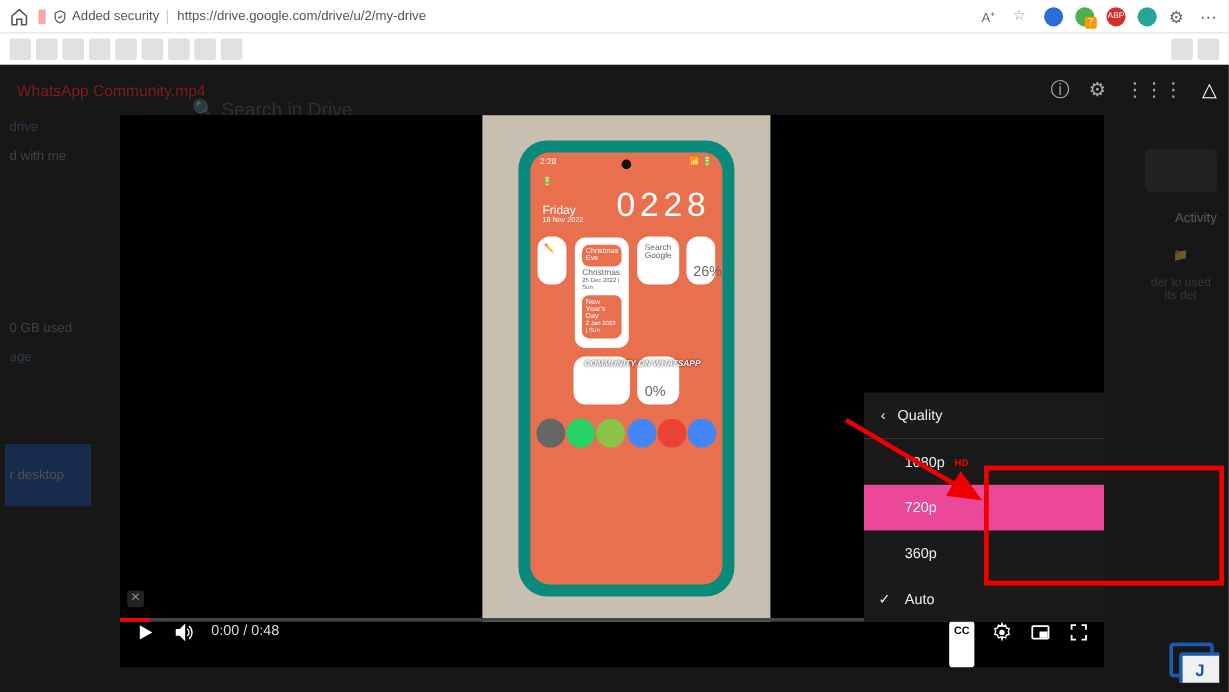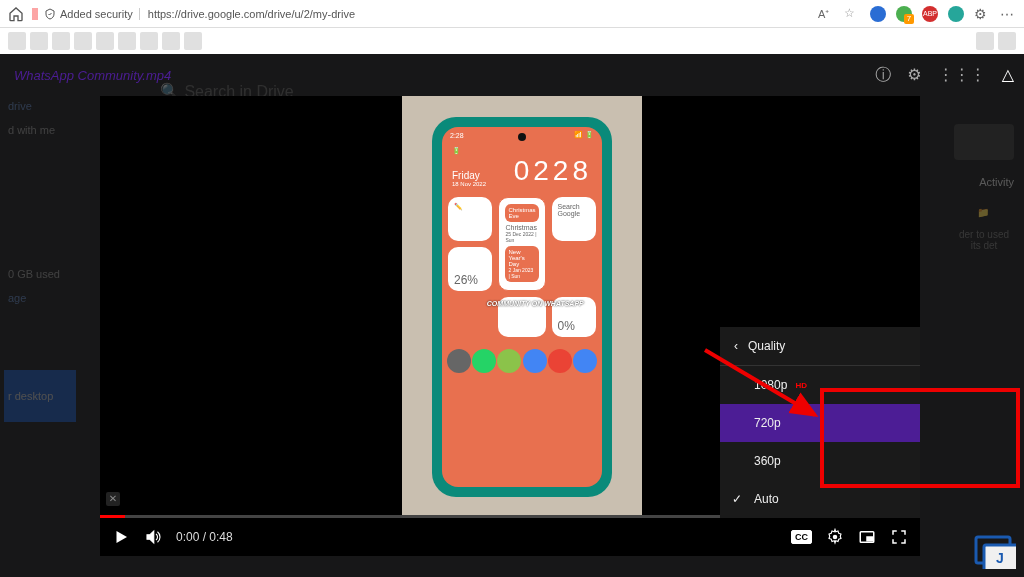--- a/index.html
+++ b/index.html
@@ -28,68 +28,68 @@
 
 .drive-bg { position: absolute; top: 54px; left: 0; right: 0; bottom: 0; background: #3a3a3c; }
 .drive-dim { position: absolute; inset: 0; background: #000; opacity: 0.6; z-index: 1; }
 .drive-sidebar { position: absolute; left: 0; top: 0; bottom: 0; width: 80px; color: #ccc; font-size: 11px; padding: 40px 4px 0; }
 .drive-sidebar div { padding: 6px 4px; opacity: 0.7; }
 .drive-activity { position: absolute; right: 0; top: 60px; width: 80px; color: #ccc; font-size: 11px; padding: 10px; text-align: right; }
 .drive-search { position:absolute; top:28px; left:160px; color:#777; font-size:16px;text-decoration:underline; }
 
 
 .preview-top { position: absolute; left: 0; right: 0; top: 54px; height: 42px; display: flex; align-items: center; padding: 0 14px; z-index: 4; color: #e0e0e0; }
-.file-name { font-size: 13px; color: #4c1d95; font-style: italic; }
+.file-name { font-size: 13px; color: #7f1d1d; }
 .open-with { position: absolute; left: 50%; transform: translateX(-50%); background: #000; color: #fff; font-size: 12px; padding: 6px 12px; border-radius: 2px; display: flex; align-items: center; gap: 6px; border:1px solid #333; }
 .top-right { position: absolute; right: 10px; display: flex; gap: 16px; color:#aaa; }
 
 
 .player { position: absolute; top: 96px; left: 100px; width: 820px; height: 460px; background: #000; z-index: 3; }
 .video-area { position: absolute; top: 0; left: 0; right: 0; bottom: 38px; display: flex; justify-content: center; align-items: stretch; background: #000; margin-left: 24px; }
 
 
 .phone-bg { width: 240px; background: #c9bfb0; display: flex; align-items: center; justify-content: center; }
 .phone { width: 180px; height: 380px; background: #0a8a7a; border-radius: 24px; padding: 10px; position: relative; }
 .screen { width: 100%; height: 100%; background: #e8704f; border-radius: 16px; overflow: hidden; position: relative; }
 .screen::before { content:""; position:absolute; top:6px; left:50%; transform:translateX(-50%); width:8px; height:8px; background:#111; border-radius:50%; }
 .status-bar { height: 16px; display: flex; align-items: center; padding: 0 8px; color: #fff; font-size: 7px; justify-content: space-between; }
 .clock-widget { color:#fff; padding:4px 10px; }
 .clock-widget .big-time { font-size: 28px; font-weight: 300; text-align:right; letter-spacing: 4px; }
 .clock-widget .day { font-size: 10px; }
 .clock-widget .date { font-size: 6px; }
 .clockrow { display:flex; justify-content:space-between; align-items:flex-end; }
-.widgets { display: grid; grid-template-columns: 1fr 1fr 1fr; gap: 6px; padding: 6px; }
+.widgets { display: grid; grid-template-columns: 1fr 1fr 1fr 1fr; gap: 6px; padding: 6px; }
 .widget { background: #fff; border-radius: 10px; padding: 6px; font-size: 7px; color: #666; min-height: 40px; position:relative; }
 .widget.large { grid-column: 2; grid-row: 1 / 3; }
 .widget.orange-b { border:1px solid #e8704f; }
 .widget .pill { background:#e8704f; color:#fff; border-radius:6px; padding:3px; font-size:6px; margin-bottom:2px; }
 .pct { position:absolute; bottom:4px; left:6px; font-size:12px; }
 .app-row { display: flex; justify-content: space-around; padding: 6px 4px; }
 .app-icon { width: 24px; height: 24px; border-radius: 12px; background: #1a8a45; }
 .app-icon.wa { background: #25d366; }
 .app-icon.bl { background: #4285f4; }
 .app-icon.gr { background: #8bc34a; }
 .app-icon.rd { background: #ea4335; }
 .app-icon.gy { background: #666; }
 .watermark { position:absolute; top:48%; left:28%; color:#fff; font-size:7px; font-style:italic; font-weight:bold; text-shadow:0 0 2px #000; }
 
 
 .progress { position: absolute; bottom: 38px; left: 0; right: 0; height: 3px; background: #444; }
 .progress-fill { width: 3%; height: 100%; background: #f00; }
-.controls { position: absolute; bottom: 0; left: 0; right: 0; height: 38px; display: flex; align-items: center; padding: 0 12px; color: #fff; gap: 14px; }
+.controls { position: absolute; bottom: 0; left: 0; right: 0; height: 38px; display: flex; padding: 0 12px; color: #fff; gap: 14px; }
 .controls .spacer { flex: 1; }
 .ctl-icon { width: 18px; height: 18px; cursor: pointer; }
 .time-display { font-size: 12px; color: #ddd; }
 .cc-badge { font-size: 9px; border: 1px solid #fff; padding: 1px 3px; background:#fff; color:#000; font-weight:bold; border-radius:2px; }
 
 
 .quality-menu { position: absolute; right: 0; bottom: 38px; width: 200px; background: #1a1a1a; color: #eee; font-size: 12px; z-index: 5; }
 .quality-header { display: flex; align-items: center; gap: 10px; padding: 12px 14px; border-bottom: 1px solid #333; }
 .quality-item { padding: 12px 34px; display: flex; align-items: center; gap: 8px; cursor: pointer; position: relative; }
-.quality-item.hover { background: #4c1d95; }
+.quality-item.hover { background: #ec4899; }
 .quality-item .chk { position: absolute; left: 12px; }
 .hd-badge { color: #f00; font-size: 8px; font-weight: bold; vertical-align: super; }
 
 
 .red-box { position: absolute; border: 4px solid #e00; pointer-events: none; z-index: 6; }
 .arrow { position: absolute; z-index: 6; color:#e00; }
 .arrow svg { overflow:visible; }
 
 
 .page-logo { position: absolute; right: 8px; bottom: 8px; width: 42px; height: 34px; z-index: 10; }

